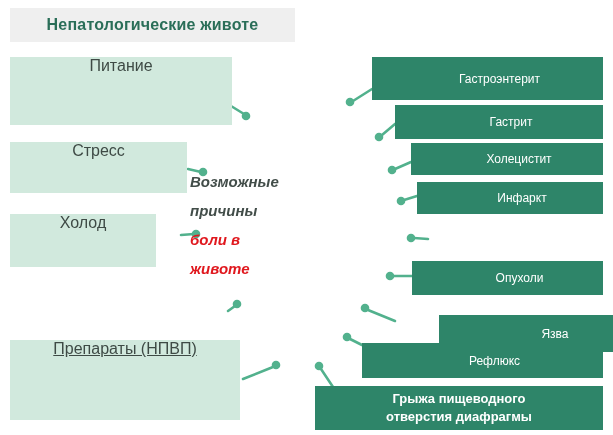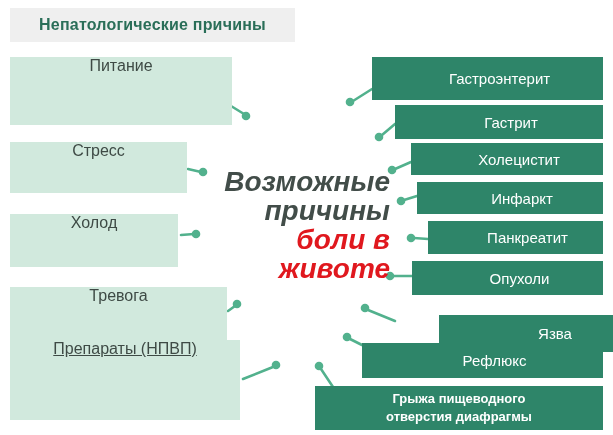--- a/index.html
+++ b/index.html
@@ -43,31 +43,31 @@
     background: var(--box-light, #d1e9dd);
     color: var(--left-text, #3e4a45);
     font-size: 16px;
     display: flex; justify-content: center;
     text-align: center;
   }
   .rbox {
     position: absolute;
     background: var(--box-dark, #2e8569);
     color: var(--right-text, #ffffff);
-    font-size: 15px;
+    font-size: 12px;
     display: flex; align-items: center; justify-content: center;
     text-align: center;
     padding-left: 24px;
   }
   .rbox.small { font-size: 13px; font-weight: 600; line-height: 1.35; padding: 12px 44px; }
   .center-title {
     position: absolute; left: 190px; top: 167px; width: 200px;
-    text-align: right;
+    text-align: left;
     font-style: italic; font-weight: 700;
-    font-size: 28px; line-height: 29px;
+    font-size: 15px; line-height: 29px;
   }
   .center-title .t-gray { color: var(--title-gray, #424d49); }
   .center-title .t-red  { color: var(--title-red, #e0181e); }
 </style>
 </head>
 <body>
 
 <div class="canvas">
 
   <svg class="connectors" viewBox="0 0 613 435" xmlns="http://www.w3.org/2000/svg">
@@ -123,53 +123,47 @@
       <line x1="362" y1="345" x2="350" y2="339"></line>
         <circle cx="347" cy="337" r="4.3"></circle>
     </g>
     <g>
       <line x1="333" y1="387" x2="321" y2="369"></line>
         <circle cx="319" cy="366" r="4.3"></circle>
     </g>
   </svg>
 
   <div class="hdr left">
-    <span>Непатологические причины</span>
+    <span>Непатологические животе</span>
   </div>
 
   <div class="lbox" style="top:57px; height:68px; width:222px;">
     <span>Питание</span>
   </div>
   <div class="lbox" style="top:142px; height:51px; width:177px;">
     <span>Стресс</span>
   </div>
-  <div class="lbox" style="top:214px; height:53px; width:168px;">
+  <div class="lbox" style="top:214px; height:53px; width:146px;">
     <span>Холод</span>
-  </div>
-  <div class="lbox" style="top:287px; height:54px; width:217px;">
-    <span>Тревога</span>
   </div>
   <div class="lbox" style="top:340px; height:80px; width:230px;text-decoration:underline;">
     <span>Препараты (НПВП)</span>
   </div>
 
   <div class="rbox" style="left:372px; top:57px;  height:43px; width:231px;">
     <span>Гастроэнтерит</span>
   </div>
   <div class="rbox" style="left:395px; top:105px; height:34px; width:208px;">
     <span>Гастрит</span>
   </div>
   <div class="rbox" style="left:417px; top:182px; height:32px; width:186px;">
     <span>Инфаркт</span>
   </div>
   <div class="rbox" style="left:411px; top:143px; height:32px; width:192px;">
     <span>Холецистит</span>
-  </div>
-  <div class="rbox" style="left:428px; top:221px; height:33px; width:175px;">
-    <span>Панкреатит</span>
   </div>
   <div class="rbox" style="left:412px; top:261px; height:34px; width:191px;text-align:center;">
     <span>Опухоли</span>
   </div>
   <div class="rbox" style="left:395px; top:315px; height:37px; width:208px;margin-left:44px;">
     <span>Язва</span>
   </div>
   <div class="rbox" style="left:362px; top:343px; height:35px; width:241px;align-items:center;">
     <span>Рефлюкс</span>
   </div>

